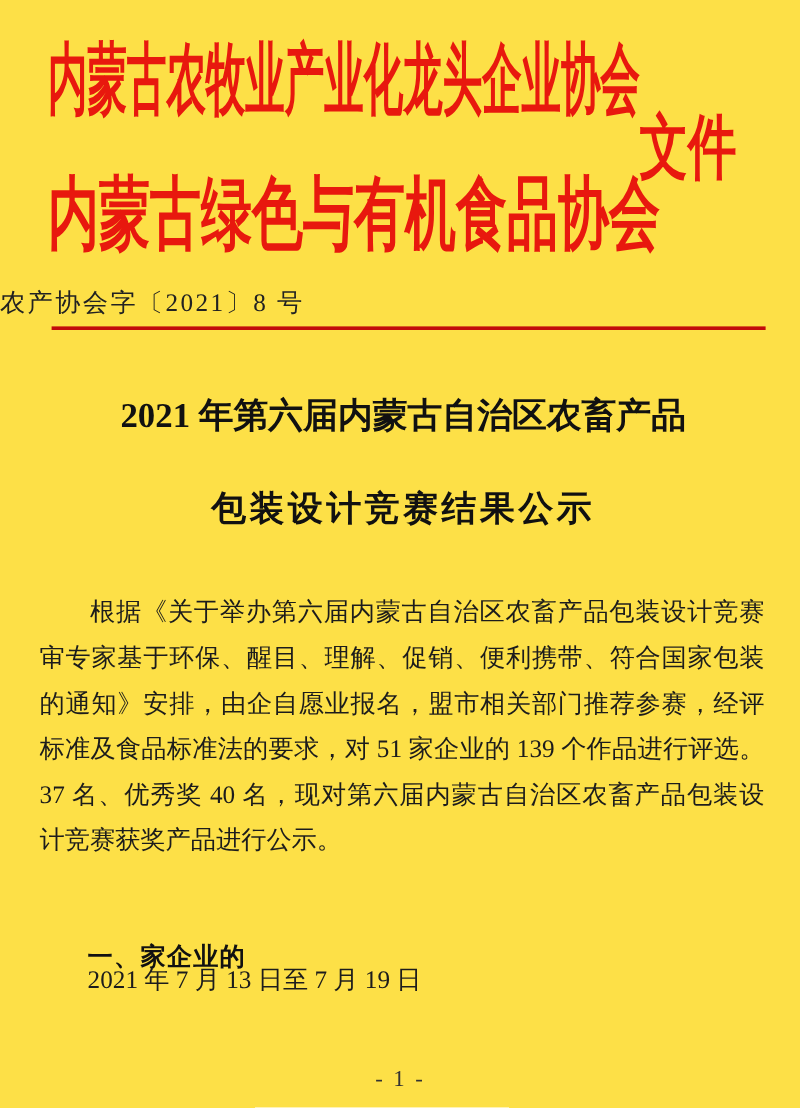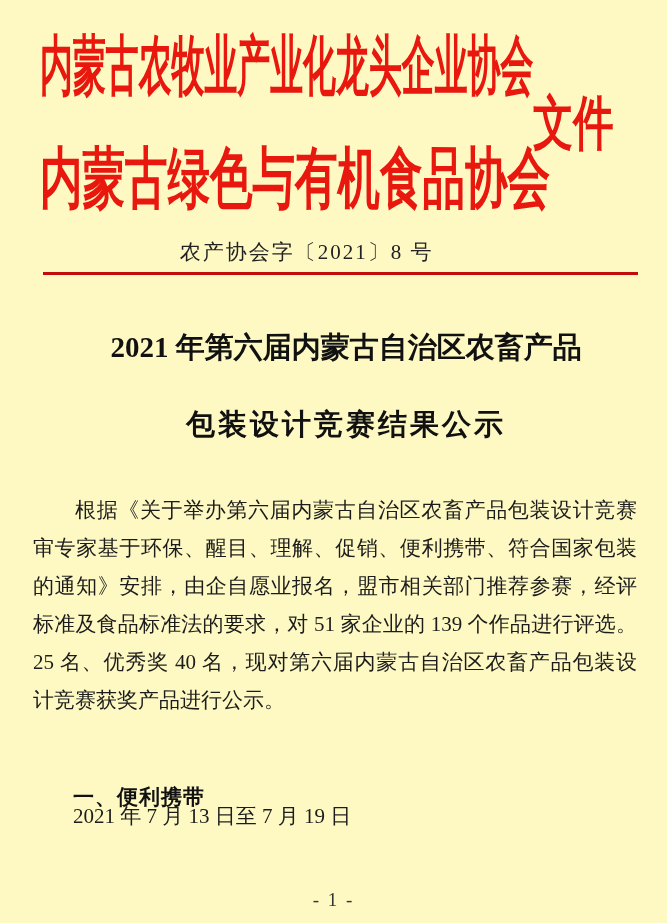--- a/index.html
+++ b/index.html
@@ -6,21 +6,21 @@
     --header-red: #e8180e;
     --rule-red: #c20b0b;
     --text-color: #1c1c1c;
   }
   * { margin: 0; padding: 0; box-sizing: border-box; }
   html, body { background: #ffffff; }
   .page {
     position: relative;
     width: 667px;
     height: 923px;
-    background: #fef9c3;
+    background: #fde047;
     overflow: hidden;
     font-family: "Liberation Serif", "DejaVu Serif", serif;
     color: var(--text-color);
   }
   
   .org-line {
     position: absolute;
     left: 40px;
     color: var(--header-red);
     font-weight: bold;
@@ -50,38 +50,37 @@
     line-height: 1;
     transform: scale(0.72, 1.05);
     transform-origin: 0 0;
   }
   
   .doc-number {
     position: absolute;
     top: 238px;
     left: 0;
     width: 613px;
-    text-align: center;
     font-size: 21px;
     letter-spacing: 2px;
     color: #222;
   }
   
   .red-rule {
     position: absolute;
     left: 43px;
     top: 272px;
     width: 595px;
     height: 3px;
     background: var(--rule-red);
   }
   
   .doc-title {
     position: absolute;
-    left: 44px;
+    left: 34px;
     width: 604px;
     text-align: center;
     font-size: 29px;
     font-weight: bold;
     color: #111;
     line-height: 1.2;
   }
   .doc-title.t1 { top: 330px; }
   .doc-title.t2 { top: 407px; letter-spacing: 3px; }
   
@@ -152,22 +151,22 @@
   <div class="red-rule"></div>
 
   <div class="doc-title t1">2021 年第六届内蒙古自治区农畜产品</div>
   <div class="doc-title t2">包装设计竞赛结果公示</div>
 
   <div class="body-par">
     <div class="par-line first">根据《关于举办第六届内蒙古自治区农畜产品包装设计竞赛</div>
     <div class="par-line">审专家基于环保、醒目、理解、促销、便利携带、符合国家包装</div>
     <div class="par-line">的通知》安排，由企自愿业报名，盟市相关部门推荐参赛，经评</div>
     <div class="par-line">标准及食品标准法的要求，对 51 家企业的 139 个作品进行评选。</div>
-    <div class="par-line">25 名、优秀奖 40 名，现对第六届内蒙古自治区农畜产品包装设</div>
+    <div class="par-line">37 名、优秀奖 40 名，现对第六届内蒙古自治区农畜产品包装设</div>
     <div class="par-line last">计竞赛获奖产品进行公示。</div>
   </div>
 
-  <div class="section-heading">一、便利携带</div>
+  <div class="section-heading">一、家企业的</div>
   <div class="date-line">2021 年 7 月 13 日至 7 月 19 日</div>
 
   <div class="page-footer">- 1 -</div>
 
 </div>
 
 </body></html>

